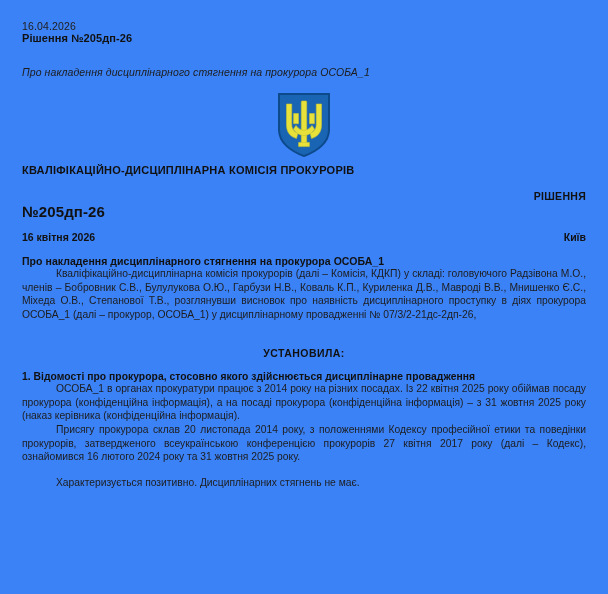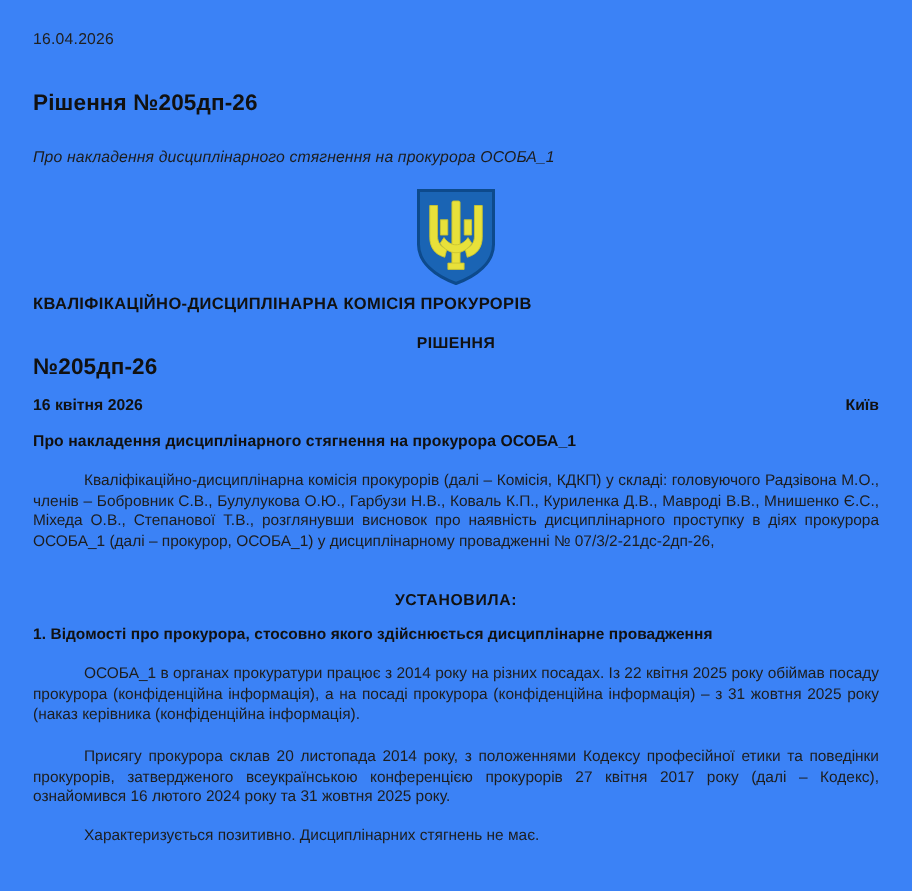--- a/index.html
+++ b/index.html
@@ -27,24 +27,24 @@
   }
 
   
   .meta-date {
     font-size: 10.5px;
     color: #202020;
     padding-top: 20px;
     letter-spacing: 0.15px;
   }
   .meta-decision {
-    font-size: 15px;
+    font-size: 11px;
     font-weight: bold;
     color: #111111;
-    margin-top: 28px;
+    margin-top: 0;
     letter-spacing: 0.1px;
   }
   .meta-subject {
     font-size: 10.5px;
     font-style: italic;
     color: #1c1c1c;
     margin-top: 22px;
     letter-spacing: 0.1px;
   }
 
@@ -65,21 +65,21 @@
     margin-top: 6px;
     text-align: left;
     font-size: 11px;
     font-weight: bold;
     color: #111111;
     letter-spacing: 0.25px;
   }
 
   .doc-type {
     margin-top: 14px;
-    text-align: center;
+    text-align: right;
     font-size: 10.5px;
     font-weight: bold;
     color: #111111;
     letter-spacing: 0.3px;
   }
   .doc-number {
     margin-top: 1px;
     text-align: left;
     font-size: 15px;
     font-weight: bold;
@@ -101,21 +101,20 @@
   .heading-subject {
     margin-top: 12px;
     font-size: 10.5px;
     font-weight: bold;
     color: #111111;
     letter-spacing: 0.05px;
   }
 
   
   .para {
-    margin-top: 14px;
     font-size: 10.3px;
     line-height: 1.32;
     text-align: justify;
     text-indent: 34px;
     color: #1d1d1d;
   }
   .para.tight {
     margin-top: 12px;
   }
 

